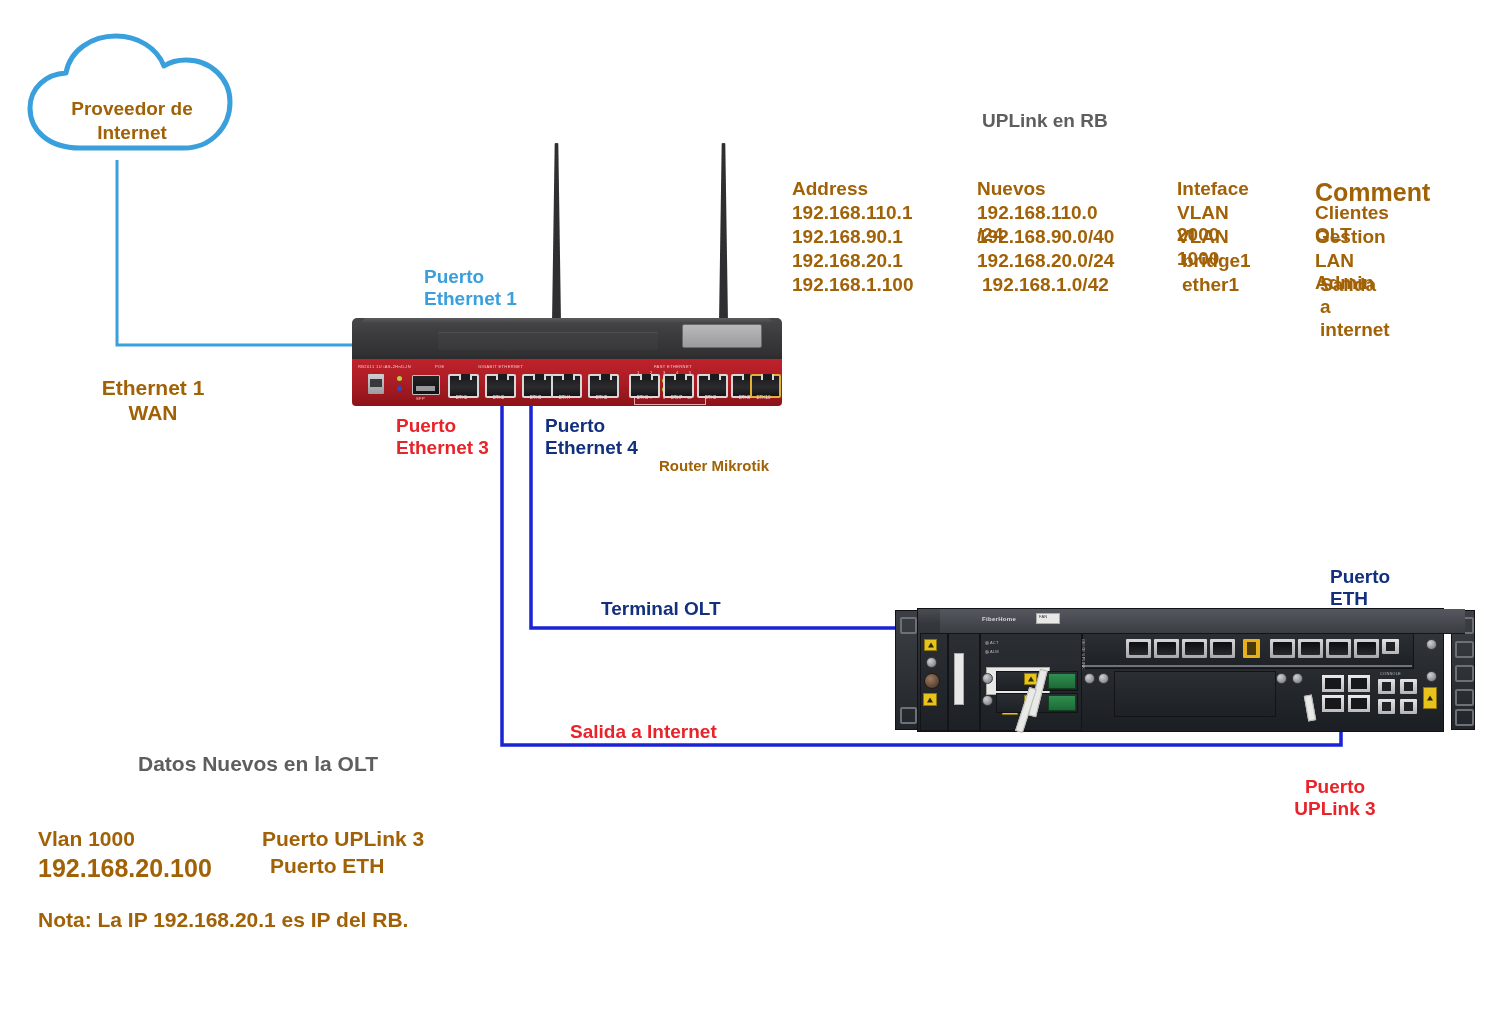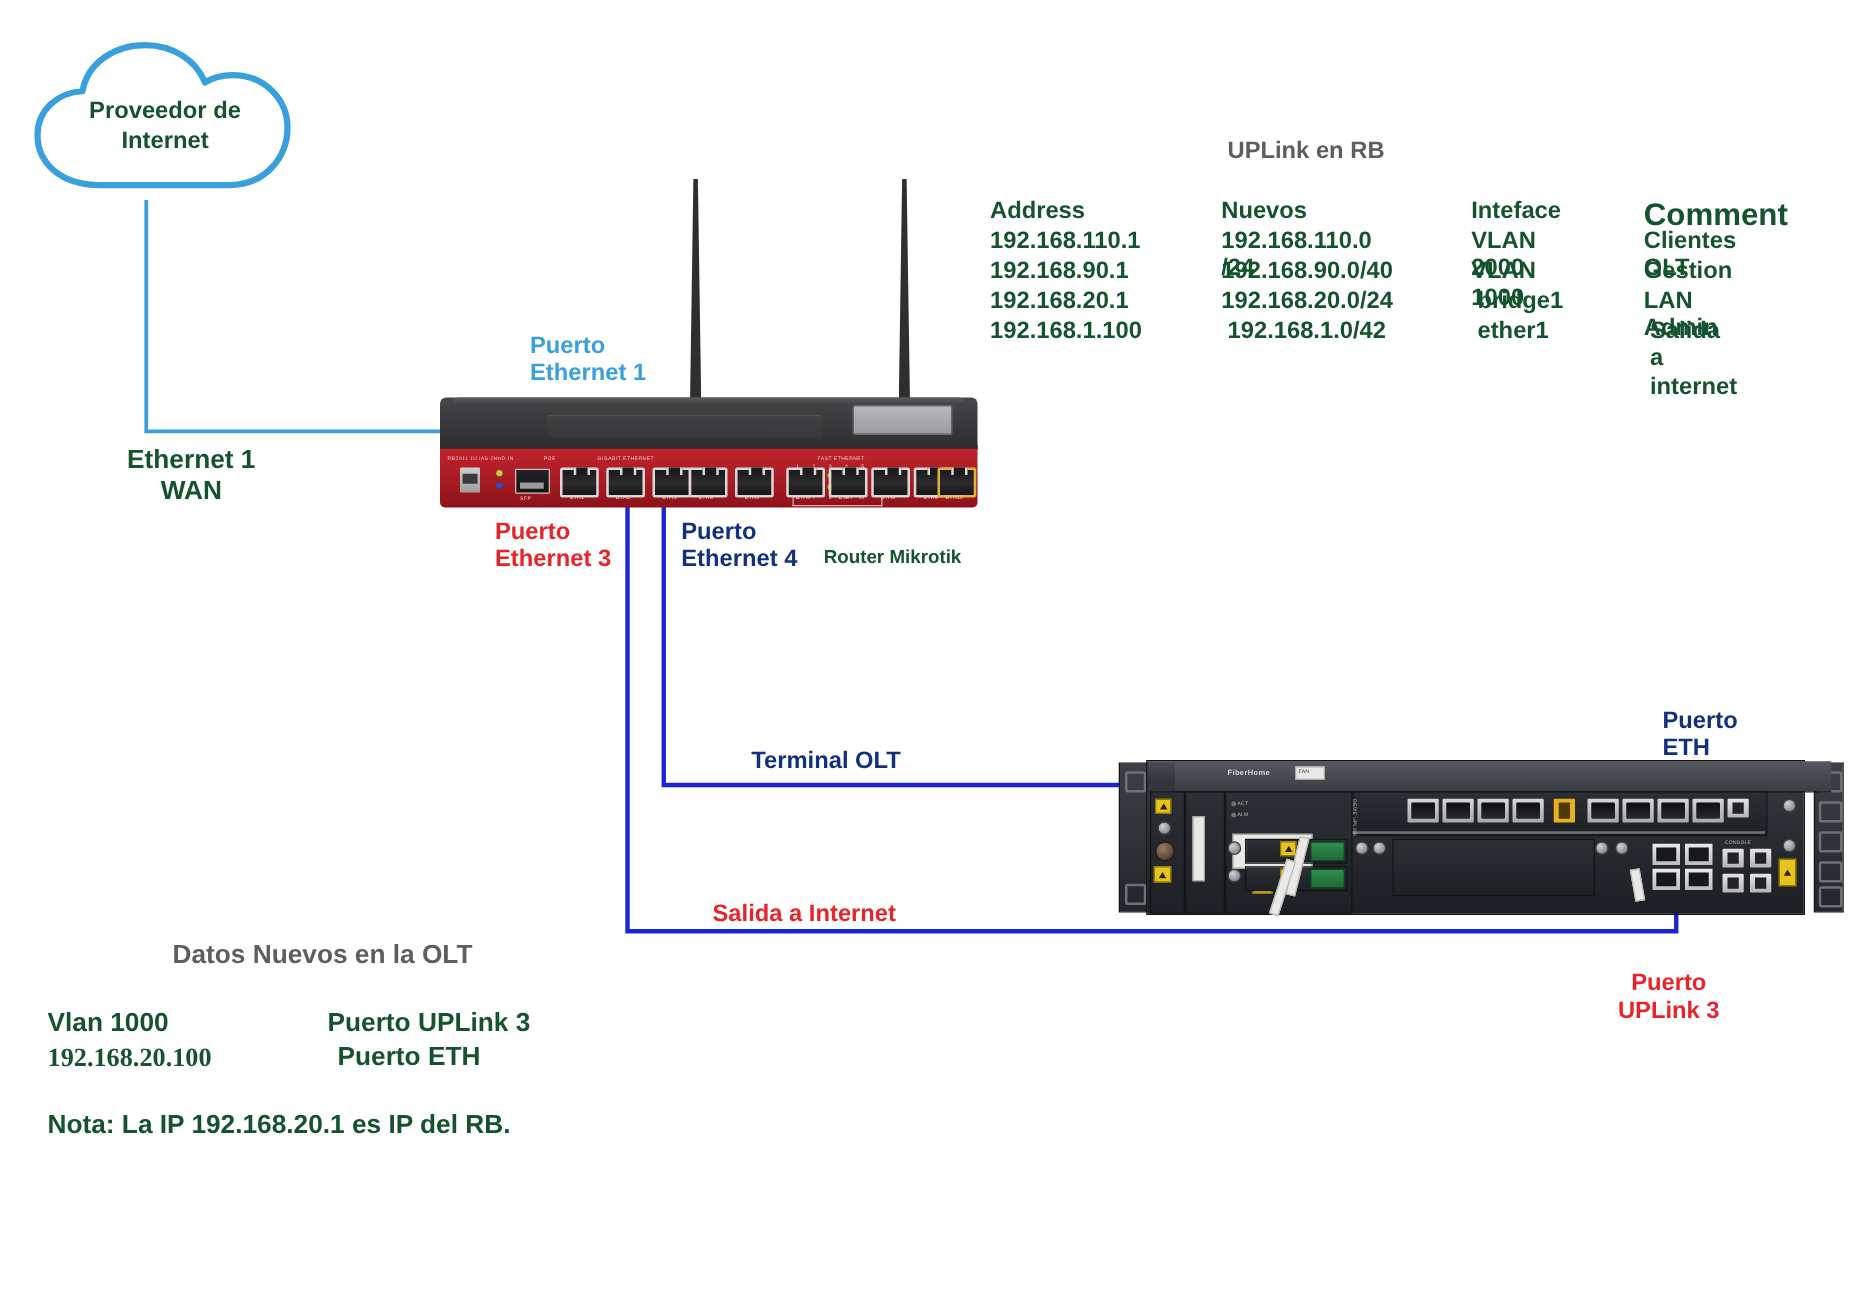--- a/index.html
+++ b/index.html
@@ -1,21 +1,21 @@
 <!DOCTYPE html>
 <html><head>
 <meta charset="utf-8">
 <style>
   html,body{margin:0;padding:0;background:#fff;}
   body{width:1500px;height:1031px;position:relative;overflow:hidden;
        font-family:"Liberation Sans",sans-serif;}
   #stage{position:absolute;left:0;top:0;width:1500px;height:1031px;}
   .abs{position:absolute;}
   .lbl{position:absolute;font-weight:bold;line-height:1.18;white-space:pre-line;}
-  .gray{color:#14532d;}
+  .gray{color:#a16207;margin-top:20px;}
   .red{color:#e8232a;}
   .navy{color:#12307e;}
   .ltblue{color:#3aa0dd;}
   .dark{color:#5e5e5e;}
 
   
   svg.wires{position:absolute;left:0;top:0;width:1500px;height:1031px;overflow:visible;}
 
   
   #cloud{left:18px;top:30px;width:228px;height:130px;}
@@ -323,19 +323,19 @@
   </div>
 
   <div class="lbl navy" style="left:1330px;top:566px;font-size:19px;">Puerto
 ETH</div>
   <div class="lbl red" style="left:1275px;top:776px;font-size:19px;text-align:center;width:120px;">Puerto
 UPLink 3</div>
 
   <div class="abs" style="left:38px;top:752px;width:560px;">
     <div class="lbl dark" style="left:100px;top:0;font-size:21px;">Datos Nuevos en  la OLT</div>
     <div class="lbl gray" style="left:0;top:55px;font-size:21px;">Vlan 1000</div>
-    <div class="lbl gray" style="left:0;top:82px;font-size:21px;font-family:Liberation Serif, serif;">192.168.20.100</div>
+    <div class="lbl gray" style="left:0;top:82px;font-size:25px;">192.168.20.100</div>
     <div class="lbl gray" style="left:224px;top:55px;font-size:21px;">Puerto UPLink 3</div>
     <div class="lbl gray" style="left:232px;top:82px;font-size:21px;">Puerto ETH</div>
     <div class="lbl gray" style="left:0;top:136px;font-size:21px;">Nota: La IP 192.168.20.1 es IP del RB.</div>
   </div>
 
 </div>
 
 </body></html>

